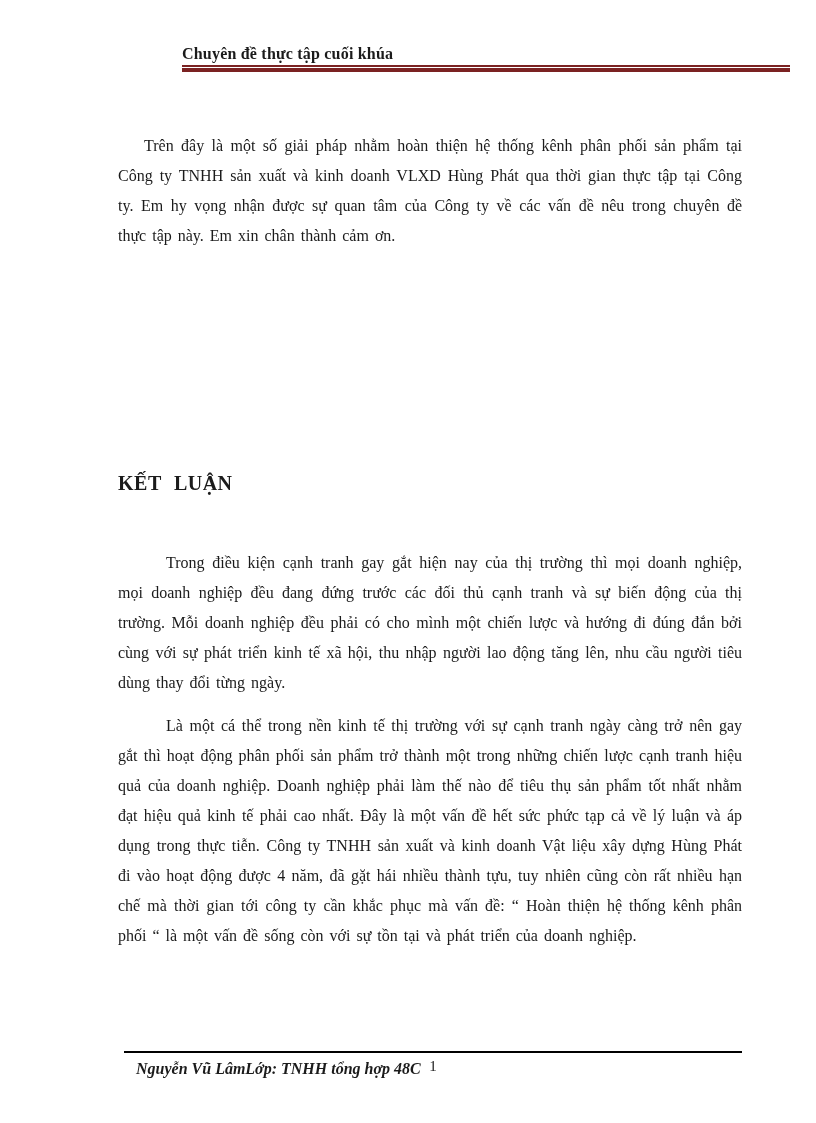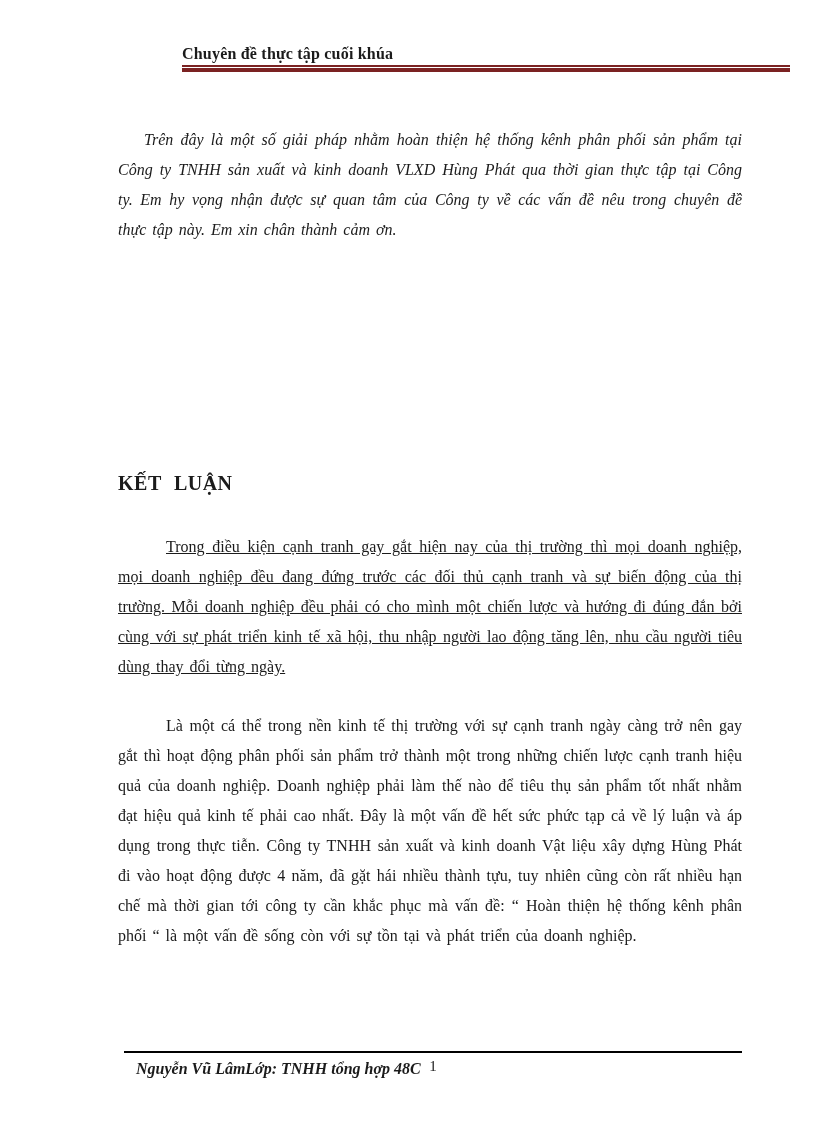--- a/index.html
+++ b/index.html
@@ -36,22 +36,22 @@
   
   .para {
     position: absolute;
     left: 118px;
     width: 624px;
     font-size: 16px;
     line-height: 30px;
     text-align: justify;
     word-spacing: 2px;
   }
-  .para-1 { top: 125px; text-indent: 26px; font-style: italic; }
-  .para-2 { top: 532px; text-indent: 48px; text-decoration: underline; }
+  .para-1 { top: 131px; text-indent: 26px; }
+  .para-2 { top: 548px; text-indent: 48px; }
   .para-3 { top: 711px; text-indent: 48px; }
 
   
   .heading {
     position: absolute;
     top: 468px;
     left: 118px;
     width: 624px;
     text-align: left;
     font-size: 20px;

